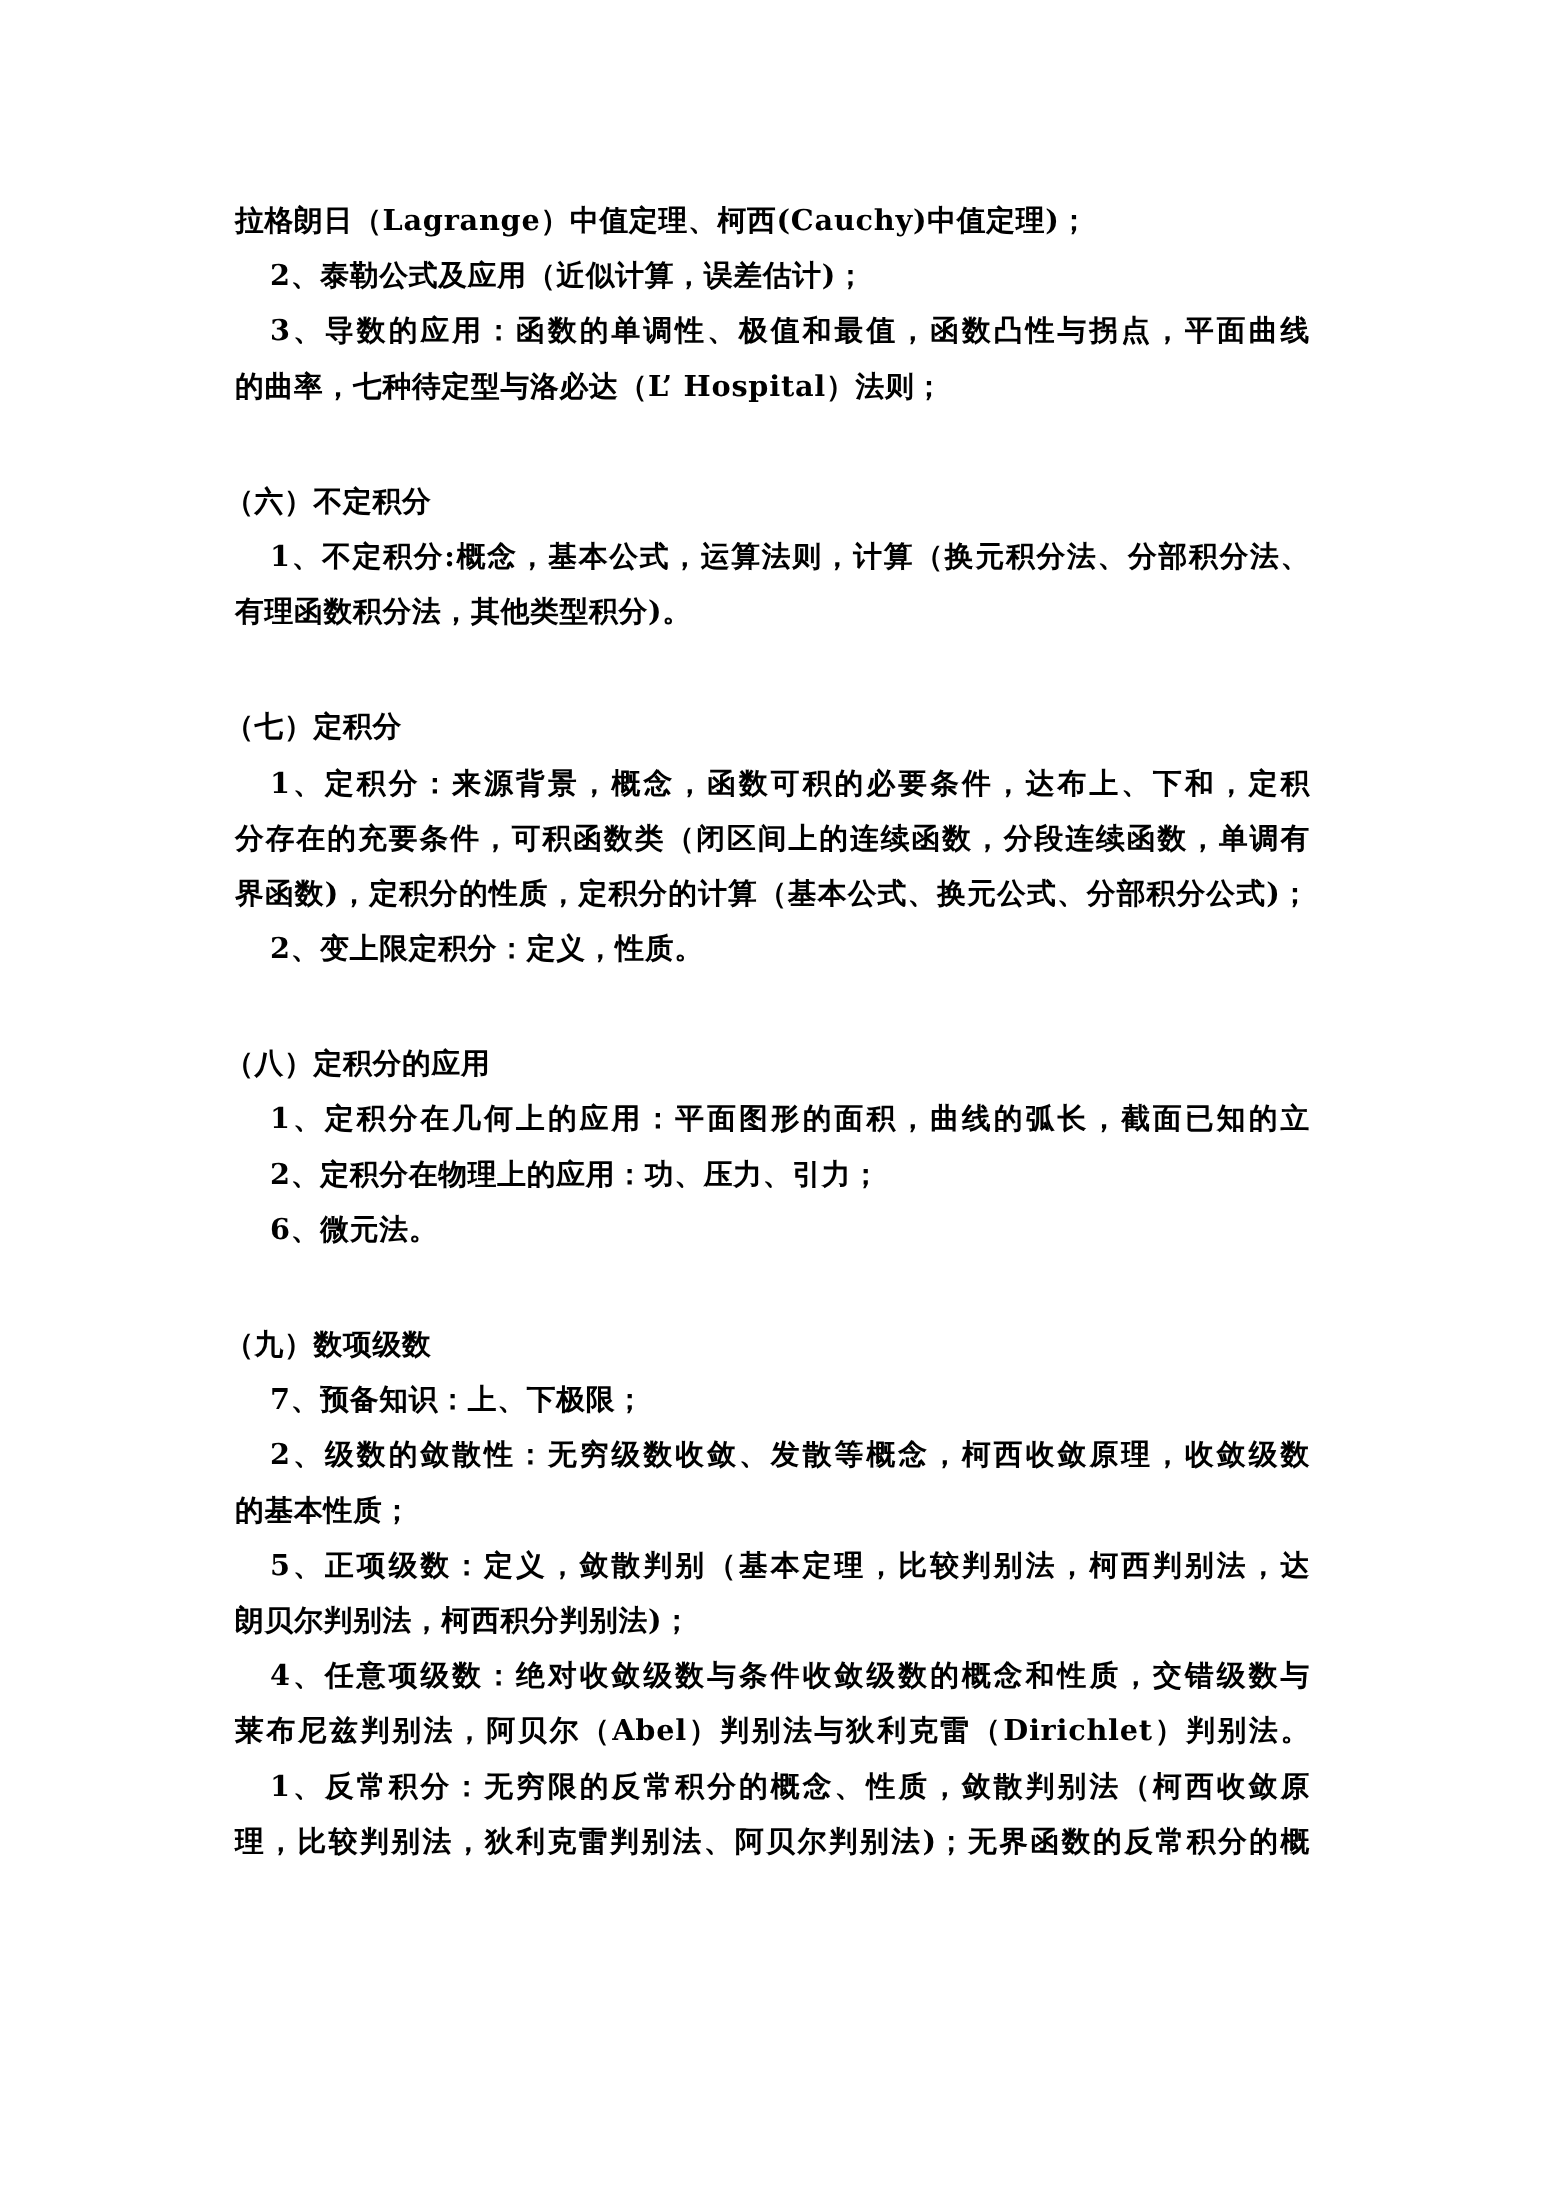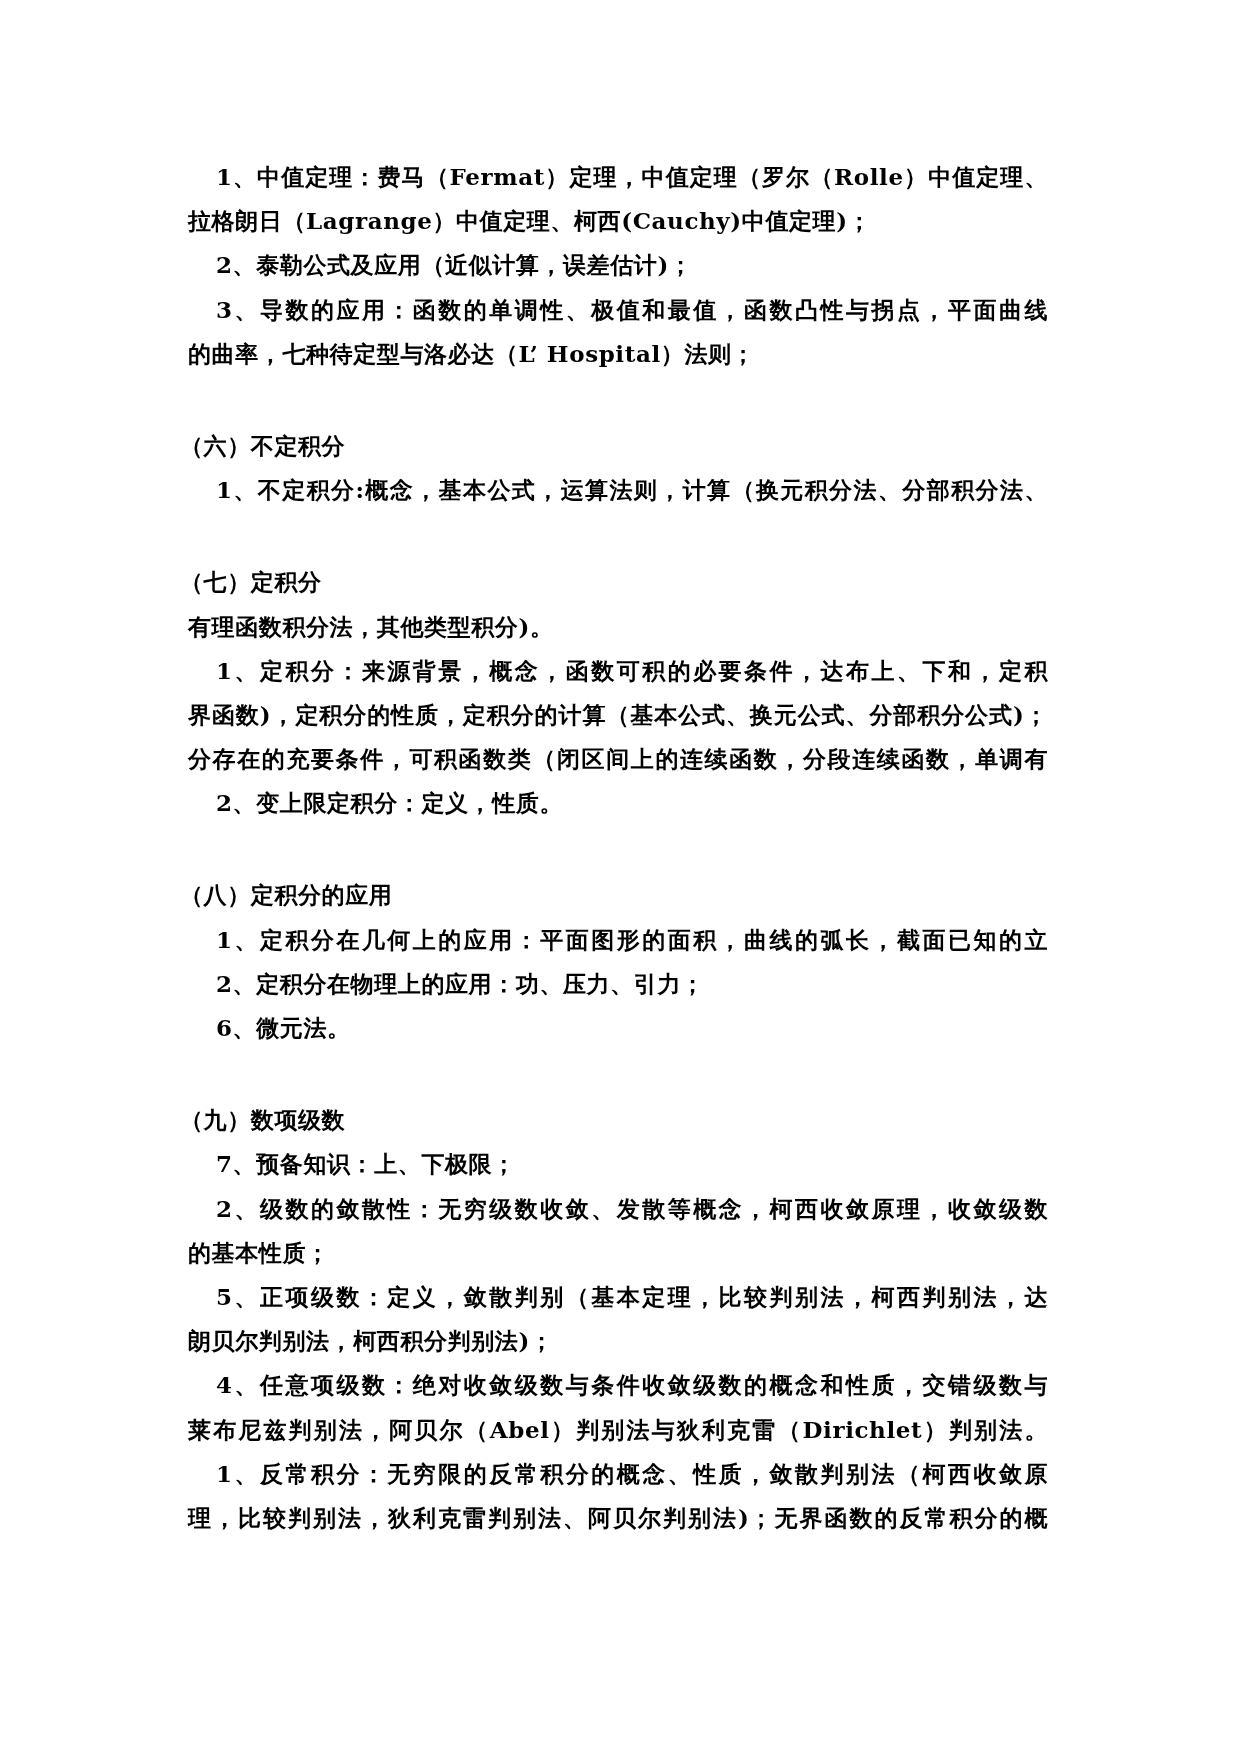--- a/index.html
+++ b/index.html
@@ -41,32 +41,31 @@
     .justify {
       text-align: justify;
       text-align-last: justify;
       white-space: normal;
     }
   </style>
 </head>
 <body>
 
 <div class="page">
-  <span class="line indent justify">1、中值定理：费马（Fermat）定理，中值定理（罗尔（Rolle）中值定理、</span>
   <span class="line">拉格朗日（Lagrange）中值定理、柯西(Cauchy)中值定理)；</span>
   <span class="line indent">2、泰勒公式及应用（近似计算，误差估计)；</span>
   <span class="line indent justify">3、导数的应用：函数的单调性、极值和最值，函数凸性与拐点，平面曲线</span>
   <span class="line">的曲率，七种待定型与洛必达（L’ Hospital）法则；</span>
   <span class="line heading">（六）不定积分</span>
   <span class="line indent justify">1、不定积分:概念，基本公式，运算法则，计算（换元积分法、分部积分法、</span>
+  <span class="line">有理函数积分法，其他类型积分)。</span>
   <span class="line heading">（七）定积分</span>
-  <span class="line">有理函数积分法，其他类型积分)。</span>
   <span class="line indent justify">1、定积分：来源背景，概念，函数可积的必要条件，达布上、下和，定积</span>
+  <span class="line justify">分存在的充要条件，可积函数类（闭区间上的连续函数，分段连续函数，单调有</span>
   <span class="line justify">界函数)，定积分的性质，定积分的计算（基本公式、换元公式、分部积分公式)；</span>
-  <span class="line justify">分存在的充要条件，可积函数类（闭区间上的连续函数，分段连续函数，单调有</span>
   <span class="line indent">2、变上限定积分：定义，性质。</span>
   <span class="line heading">（八）定积分的应用</span>
   <span class="line indent justify">1、定积分在几何上的应用：平面图形的面积，曲线的弧长，截面已知的立</span>
   <span class="line indent">2、定积分在物理上的应用：功、压力、引力；</span>
   <span class="line indent">6、微元法。</span>
   <span class="line heading">（九）数项级数</span>
   <span class="line indent">7、预备知识：上、下极限；</span>
   <span class="line indent justify">2、级数的敛散性：无穷级数收敛、发散等概念，柯西收敛原理，收敛级数</span>
   <span class="line">的基本性质；</span>
   <span class="line indent justify">5、正项级数：定义，敛散判别（基本定理，比较判别法，柯西判别法，达</span>

